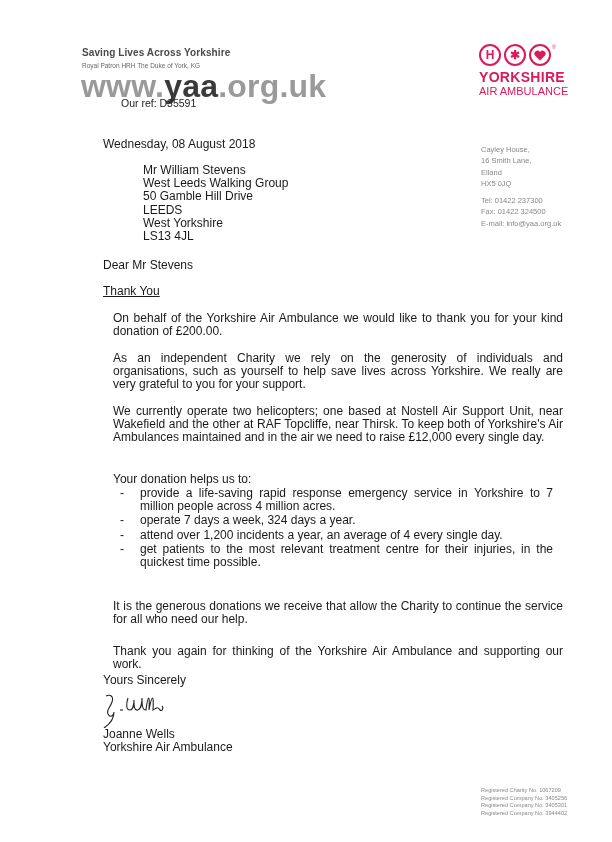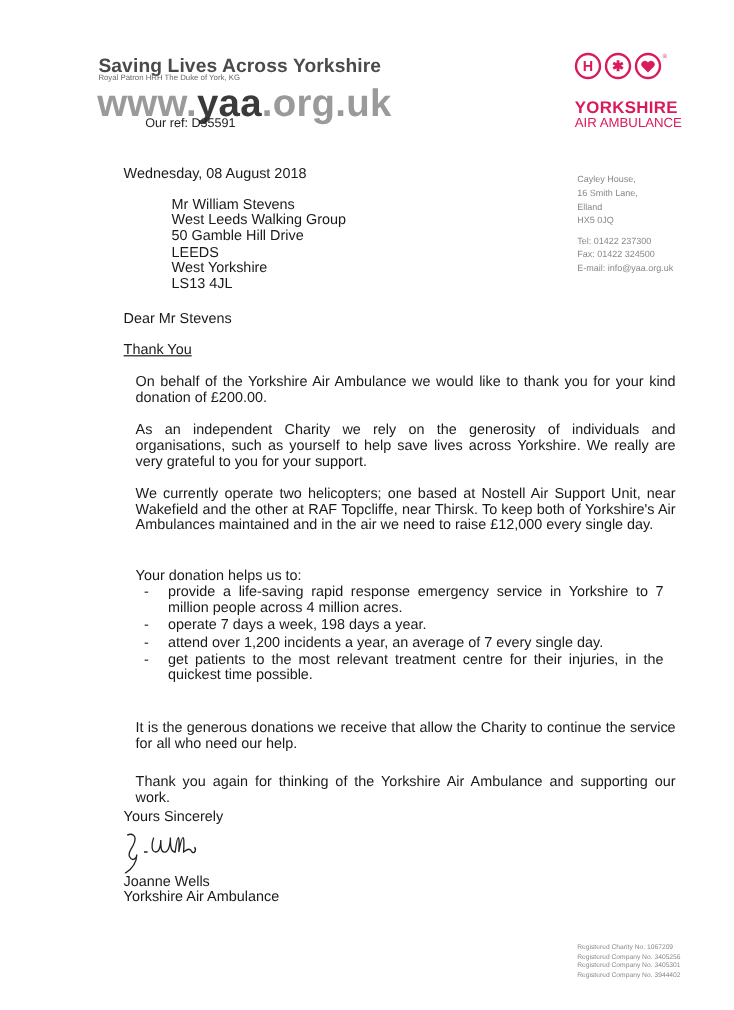--- a/index.html
+++ b/index.html
@@ -2,35 +2,35 @@
 <html><head>
 <meta charset="utf-8">
 <style>
   html, body { margin: 0; padding: 0; }
   body {
     width: 612px; height: 842px; background: #ffffff; position: relative; overflow: hidden;
     font-family: "Liberation Sans", sans-serif; color: #1a1a1a;
   }
   .abs { position: absolute; }
   
-  .tagline { left: 82px; top: 47px; font-size: 16px; font-weight: bold; color: #4a4a4a; letter-spacing: 0.1px; }
+  .tagline { left: 82px; top: 47px; font-size: 10px; font-weight: bold; color: #4a4a4a; letter-spacing: 0.1px; }
   .patron { left: 82px; top: 62px; font-size: 6.5px; color: #666; }
   .web { left: 81px; top: 70px; font-size: 32px; font-weight: bold; color: #9a9a9a; letter-spacing: 0.2px; line-height: 1; }
   .web .mid { color: #3a3a3a; }
   .ourref { left: 121px; top: 97px; font-size: 10.5px; color: #222; }
   
   .logo { left: 479px; top: 44px; width: 100px; height: 62px; }
   .logo-icons { display: flex; gap: 3px; }
   .circ {
     width: 22px; height: 22px; border: 2.5px solid #d91a5b; border-radius: 50%;
     display: flex; align-items: center; justify-content: center; box-sizing: border-box;
     color: #d91a5b; font-weight: bold; font-size: 12px;
   }
   .reg { font-size: 5px; color: #d91a5b; margin-left: -2px; }
-  .logo-title { font-size: 14px; font-weight: bold; color: #d91a5b; margin-top: 16px; letter-spacing: 0.3px; line-height: 1; }
+  .logo-title { font-size: 14px; font-weight: bold; color: #d91a5b; margin-top: 4px; letter-spacing: 0.3px; line-height: 1; }
   .logo-sub { font-size: 11px; color: #d91a5b; margin-top: 2px; line-height: 1; }
   
   .contact { left: 481px; top: 144px; font-size: 7.5px; color: #888; line-height: 11.3px; }
   .contact .gap { height: 6px; }
   
   .body-text { font-size: 12px; color: #1a1a1a; line-height: 13.2px; }
   .date { left: 103px; top: 138px; }
   .address { left: 103px; top: 164px; margin-left: 40px; }
   .salutation { left: 103px; top: 259px; }
   .subject { left: 103px; top: 285px; text-decoration: underline; }
@@ -96,22 +96,22 @@
 <div class="abs body-text salutation">Dear Mr Stevens</div>
 <div class="abs body-text subject">Thank You</div>
 
 <div class="abs body-text para p1">On behalf of the Yorkshire Air Ambulance we would like to thank you for your kind donation of £200.00.</div>
 <div class="abs body-text para p2">As an independent Charity we rely on the generosity of individuals and organisations, such as yourself to help save lives across Yorkshire.  We really are very grateful to you for your support.</div>
 <div class="abs body-text para p3">We currently operate two helicopters; one based at Nostell Air Support Unit, near Wakefield and the other at RAF Topcliffe, near Thirsk. To keep both of Yorkshire's Air Ambulances maintained and in the air we need to raise £12,000 every single day.</div>
 <div class="abs body-text para p4">Your donation helps us to:</div>
 
 <ul class="abs body-text bullets">
   <li><span class="dash">-</span><span>provide a life-saving rapid response emergency service in Yorkshire to 7 million people across 4 million acres.</span></li>
-  <li><span class="dash">-</span><span>operate 7 days a week, 198 days a year.</span></li>
-  <li><span class="dash">-</span><span>attend over 1,200 incidents a year, an average of 7 every single day.</span></li>
+  <li><span class="dash">-</span><span>operate 7 days a week, 324 days a year.</span></li>
+  <li><span class="dash">-</span><span>attend over 1,200 incidents a year, an average of 4 every single day.</span></li>
   <li><span class="dash">-</span><span>get patients to the most relevant treatment centre for their injuries, in the quickest time possible.</span></li>
 </ul>
 
 <div class="abs body-text para p5">It is the generous donations we receive that allow the Charity to continue the service for all who need our help.</div>
 <div class="abs body-text para p6">Thank you again for thinking of the Yorkshire Air Ambulance and supporting our work.</div>
 
 <div class="abs body-text closing">Yours Sincerely</div>
 <svg class="abs signature" viewBox="0 0 90 38">
   <path d="M6 6 C10 4 14 6 12 12 C10 18 6 20 8 24 C10 28 14 26 14 22 C14 28 10 34 4 38" stroke="#222" stroke-width="1.1" fill="none"></path>
   <path d="M20 20 L23 20" stroke="#222" stroke-width="1.1"></path>

